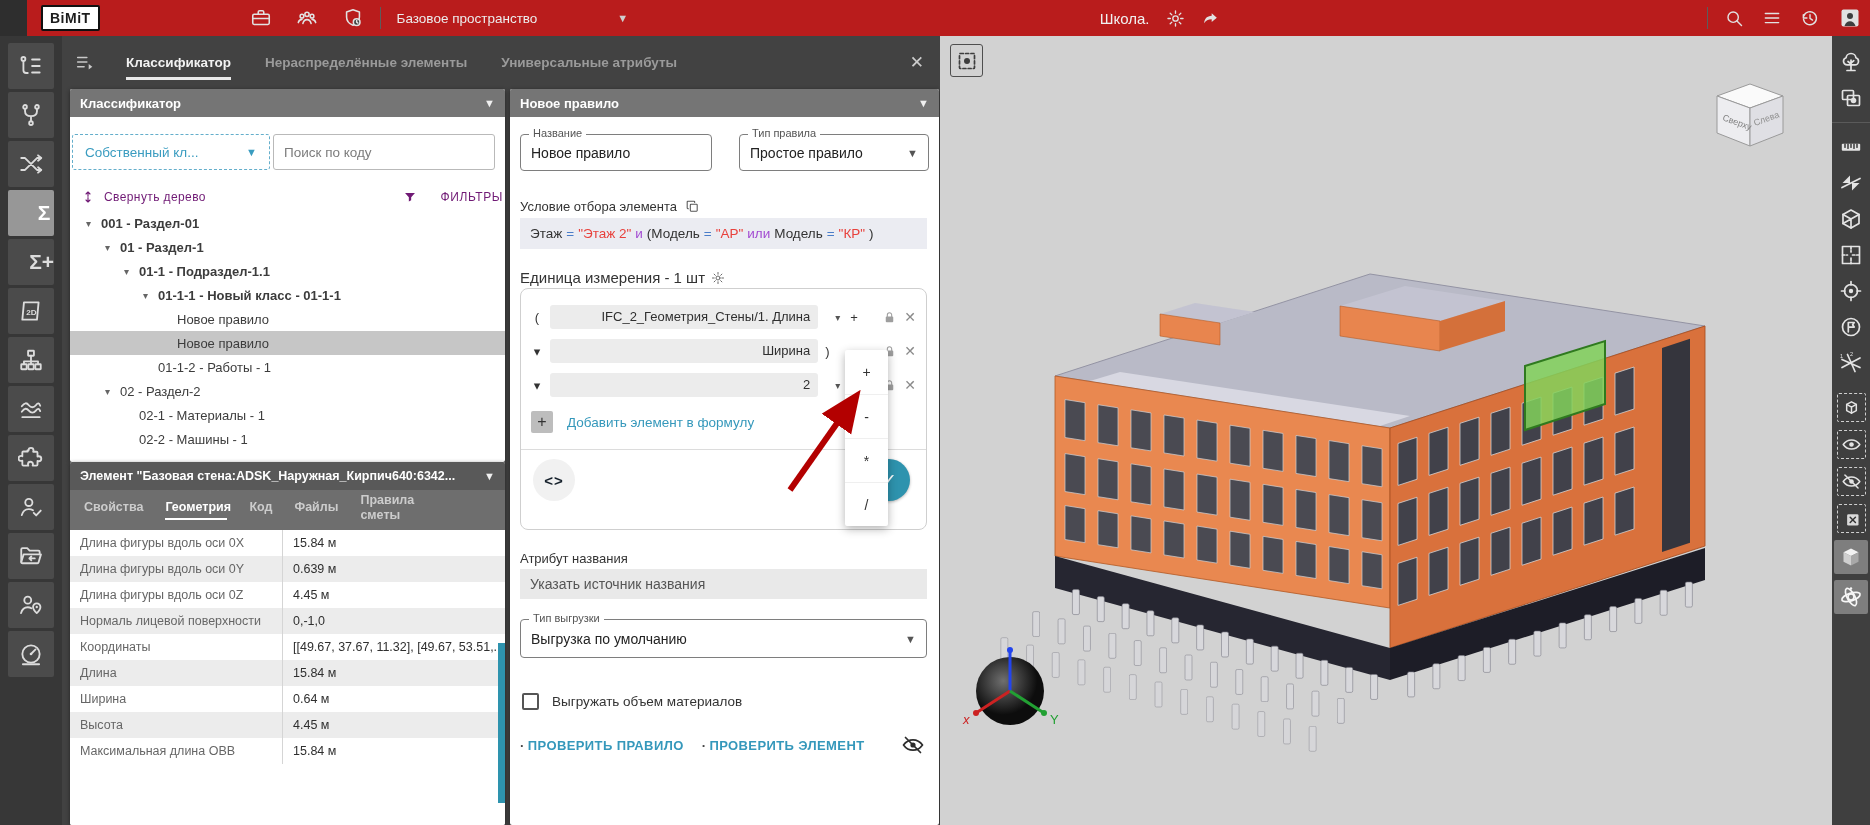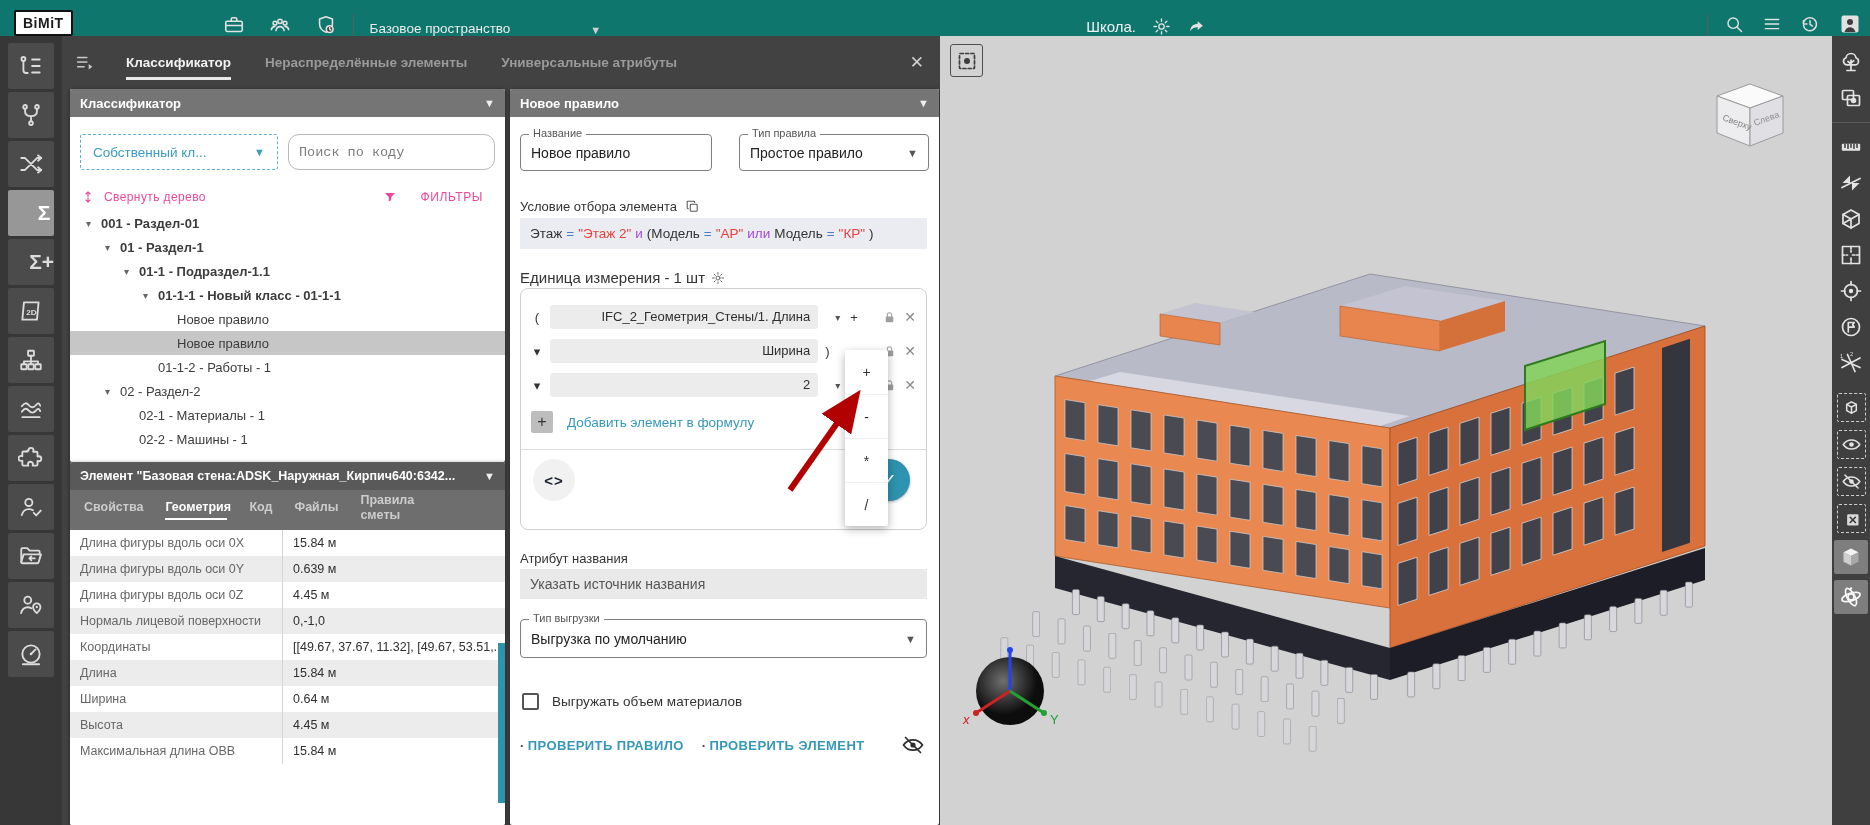--- a/index.html
+++ b/index.html
@@ -1,21 +1,21 @@
 <!DOCTYPE html>
 <html><head>
 <meta charset="utf-8">
 <style>
   *{margin:0;padding:0;box-sizing:border-box;}
   html,body{width:1870px;height:825px;overflow:hidden;background:#2e2e2e;}
   body{font-family:"Liberation Sans",sans-serif;}
   .app{position:relative;width:1870px;height:825px;display:flex;flex-direction:column;}
 
   
-  .topbar{height:36px;background:#0f766e;display:flex;align-items:flex-end;color:#d9d9d9;flex:0 0 36px;}
+  .topbar{height:36px;background:#b91c1c;display:flex;align-items:center;color:#d9d9d9;flex:0 0 36px;margin-left:27px;}
   .logo{background:#fff;color:#1c1c1c;font-weight:bold;font-size:14px;letter-spacing:.5px;padding:3px 7px;border-radius:2px;margin-left:14px;border:2px solid #111;}
   .tb-ic{width:22px;height:22px;display:flex;align-items:center;justify-content:center;color:#e2e2e2;cursor:pointer;}
   .tb-ic svg{width:100%;height:100%;}
   .tb-div{width:1px;height:22px;background:#5c5c5c;margin:0 16px;}
   .tb-group{display:flex;align-items:center;gap:24px;}
   .ws-label{font-size:13.5px;color:#ececec;}
   .ws-caret{color:#cfcfcf;font-size:11px;margin-left:80px;}
   .tb-center{flex:1;display:flex;align-items:center;justify-content:center;gap:16px;}
   .proj-title{font-size:15px;color:#f0f0f0;}
   .tb-right{display:flex;align-items:center;gap:18px;margin-right:8px;}
@@ -38,26 +38,26 @@
   .ztab{font-size:13.5px;font-weight:bold;color:#9a9a9a;cursor:pointer;padding-bottom:7px;border-bottom:3px solid transparent;margin-top:10px;}
   .ztab.active{color:#f2f2f2;border-bottom-color:#e8e8e8;}
   .zclose{margin-left:auto;color:#cccccc;font-size:17px;cursor:pointer;padding:0 4px;}
 
   .card{position:absolute;background:#fff;border-radius:2px;box-shadow:0 1px 4px rgba(0,0,0,.45);overflow:hidden;}
   .card-header{height:28px;background:#757575;color:#fff;font-weight:bold;font-size:13px;display:flex;align-items:center;padding:0 10px;}
   .hdr-caret{margin-left:auto;font-size:11px;color:#f0f0f0;cursor:pointer;}
 
   
   .classifier-card{left:8px;top:53px;width:435px;height:373px;}
-  .cls-controls{position:absolute;left:10px;right:10px;top:45px;display:flex;gap:10px;}
+  .cls-controls{position:absolute;left:2px;right:10px;top:45px;display:flex;gap:3px;}
   .dashed-select{width:198px;height:36px;border:1.5px dashed #64aecb;border-radius:3px;color:#3a9cc0;font-size:13.5px;display:flex;align-items:center;padding:0 12px;cursor:pointer;}
   .dashed-select .sc{margin-left:auto;font-size:11px;}
-  .code-search{flex:1;height:36px;border:1px solid #b9b9b9;border-radius:11px;font-size:13.5px;padding:0 10px;color:#7f1d1d;outline:none;font-family:Liberation Mono, monospace;}
+  .code-search{flex:1;height:36px;border:1px solid #b9b9b9;border-radius:3px;font-size:13.5px;padding:0 10px;color:#7f1d1d;outline:none;font-family:Liberation Sans, sans-serif;}
   .code-search::placeholder{color:#7c7c7c;}
-  .tree-tools{position:absolute;left:10px;right:22px;top:100px;display:flex;align-items:center;color:#ec4899;}
+  .tree-tools{position:absolute;left:10px;right:2px;top:100px;display:flex;align-items:center;color:#701a75;}
   .tt-ic{width:16px;height:16px;margin-right:8px;}
   .tt-ic svg{width:100%;height:100%;}
   .tt-label{font-size:12px;letter-spacing:.4px;cursor:pointer;}
   .tt-right{margin-left:auto;display:flex;align-items:center;gap:16px;cursor:pointer;}
   .filters-label{font-size:12px;letter-spacing:.6px;}
   .tree{position:absolute;left:0;right:0;top:122px;bottom:0;overflow:hidden;}
   .trow{height:24px;display:flex;align-items:center;font-size:13px;color:#3c3c3c;padding-left:calc(16px + var(--lvl,0)*19px);cursor:pointer;}
   .trow .arr{width:15px;color:#666;font-size:10px;}
   .trow.bold .lbl{font-weight:bold;}
   .trow.selected{background:#c6c6c6;}

